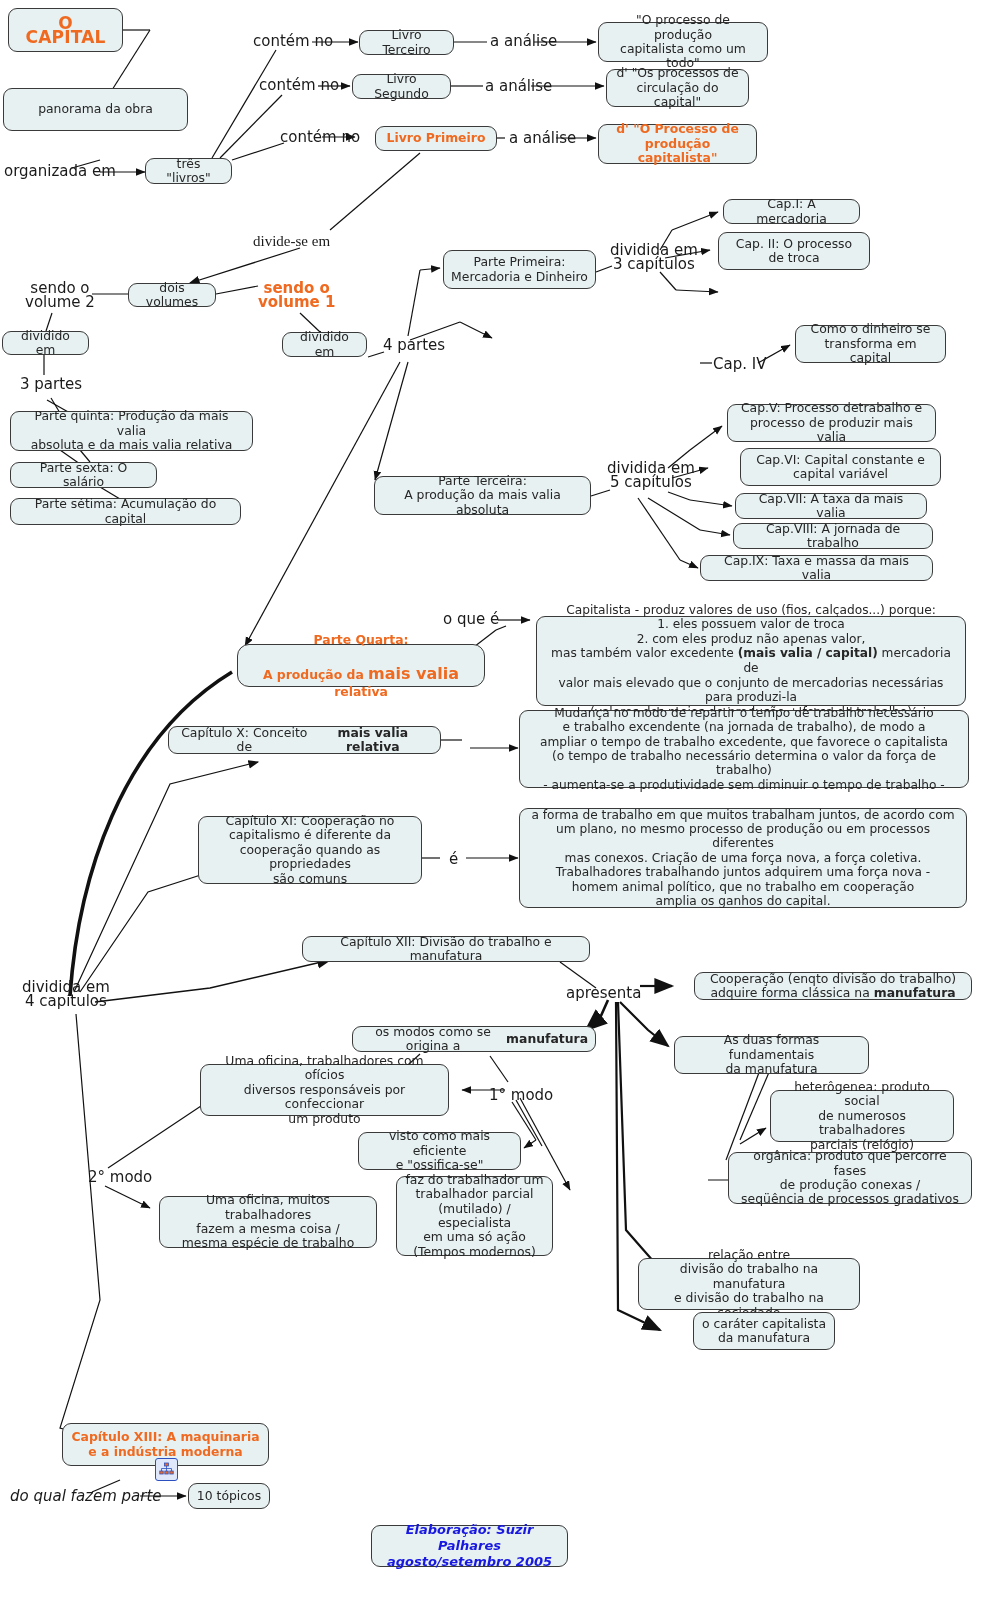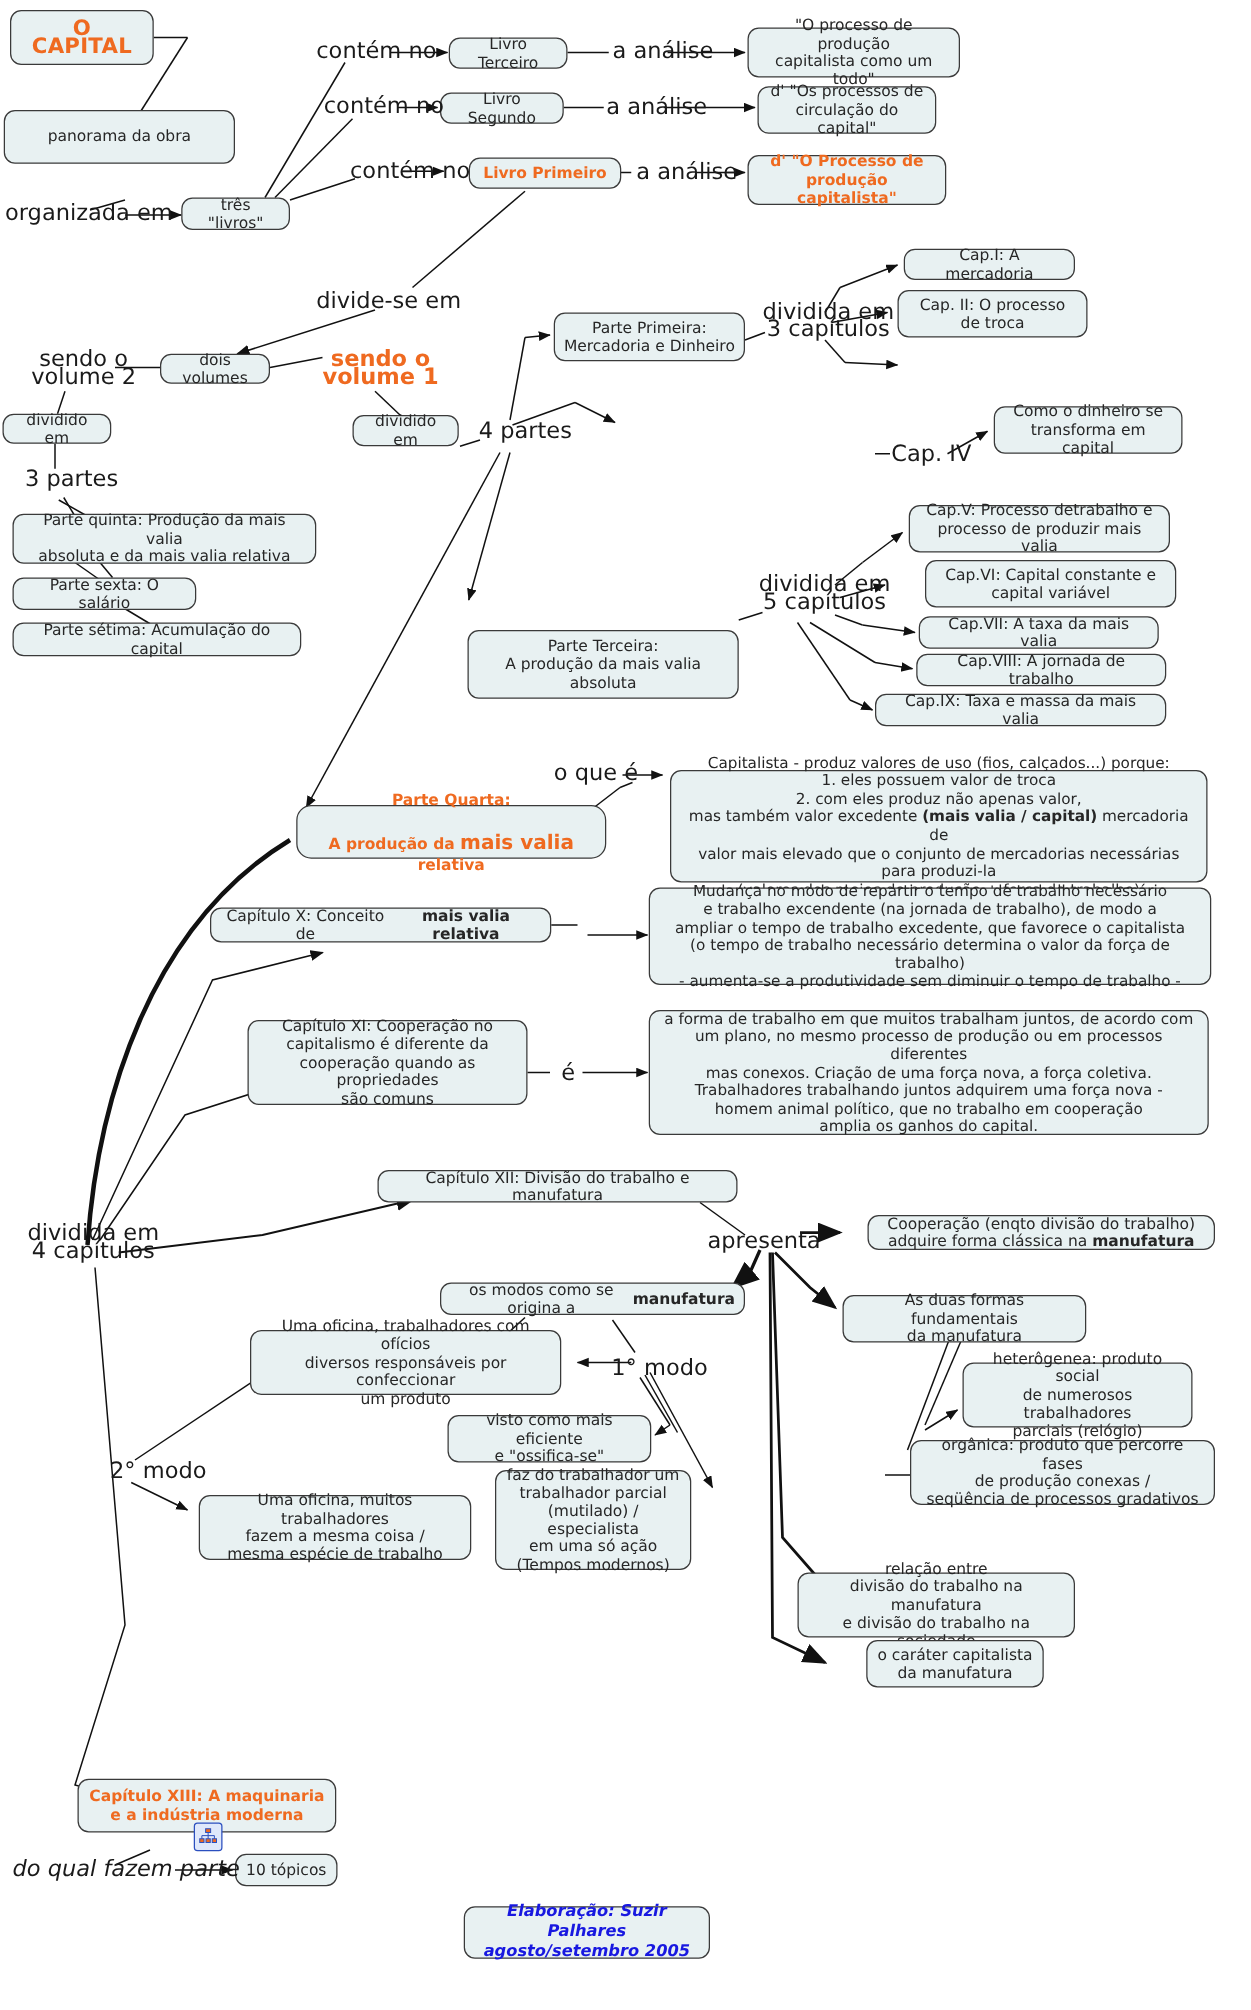--- a/index.html
+++ b/index.html
@@ -52,21 +52,21 @@
   .node.footer {
     color: #1818e0;
     font-weight: bold;
     font-style: italic;
     font-size: 13px;
     line-height: 16px;
   }
   .label {
     position: absolute;
     font-family: "DejaVu Sans", "Liberation Sans", sans-serif;
-    font-size: 18px;
+    font-size: 15px;
     line-height: 14.2px;
     color: #1a1a1a;
     text-align: center;
     white-space: pre-line;
     background: transparent;
     z-index: 4;
   }
   .label.orange { color: #ef6a20; font-weight: bold; }
   .b { font-weight: bold; }
   .big { font-size: 16px; }
@@ -240,21 +240,21 @@
   <span class="label" style="left:485px; top:79px;">a análise</span>
   <span class="label" style="left:509px; top:131px;">a análise</span>
 
   <div class="node" style="left:598px; top:22px; width:170px; height:40px;">"O processo de produção
 capitalista como um todo"</div>
   <div class="node" style="left:606px; top:69px; width:143px; height:38px;">d' "Os processos de
 circulação do capital"</div>
   <div class="node orange" style="left:598px; top:124px; width:159px; height:40px;">d' "O Processo de
 produção capitalista"</div>
 
-  <span class="label" style="left:253px; top:234px;">divide-se em</span>
+  <span class="label" style="left:253px; top:234px;font-family:Liberation Serif, serif;">divide-se em</span>
 
   <div class="node" style="left:128px; top:283px; width:88px; height:24px;">dois volumes</div>
 
   <span class="label" style="left:25px; top:281px;">sendo o
 volume 2</span>
   <span class="label orange" style="left:258px; top:281px;">sendo o
 volume 1</span>
 
   <div class="node" style="left:2px; top:331px; width:87px; height:24px;">dividido em</div>
   <div class="node" style="left:282px; top:332px; width:85px; height:25px;">dividido em</div>
@@ -276,21 +276,21 @@
   <div class="node" style="left:723px; top:199px; width:137px; height:25px;">Cap.I: A mercadoria</div>
   <div class="node" style="left:718px; top:232px; width:152px; height:38px;">Cap. II: O processo
 de troca</div>
 
 
   <span class="label" style="left:713px; top:357px;">Cap. IV</span>
 
   <div class="node" style="left:795px; top:325px; width:151px; height:38px;">Como o dinheiro se
 transforma em capital</div>
 
-  <div class="node" style="left:374px; top:476px; width:217px; height:55px;margin-top:28px;">Parte Terceira:
+  <div class="node" style="left:374px; top:476px; width:217px; height:39px;">Parte Terceira:
 A produção da mais valia absoluta</div>
 
   <span class="label" style="left:607px; top:461px;">dividida em
 5 capítulos</span>
 
   <div class="node" style="left:727px; top:404px; width:209px; height:38px;">Cap.V: Processo detrabalho e
 processo de produzir mais valia</div>
   <div class="node" style="left:740px; top:448px; width:201px; height:38px;">Cap.VI: Capital constante e
 capital variável</div>
   <div class="node" style="left:735px; top:493px; width:192px; height:26px;">Cap.VII: A taxa da mais valia</div>

